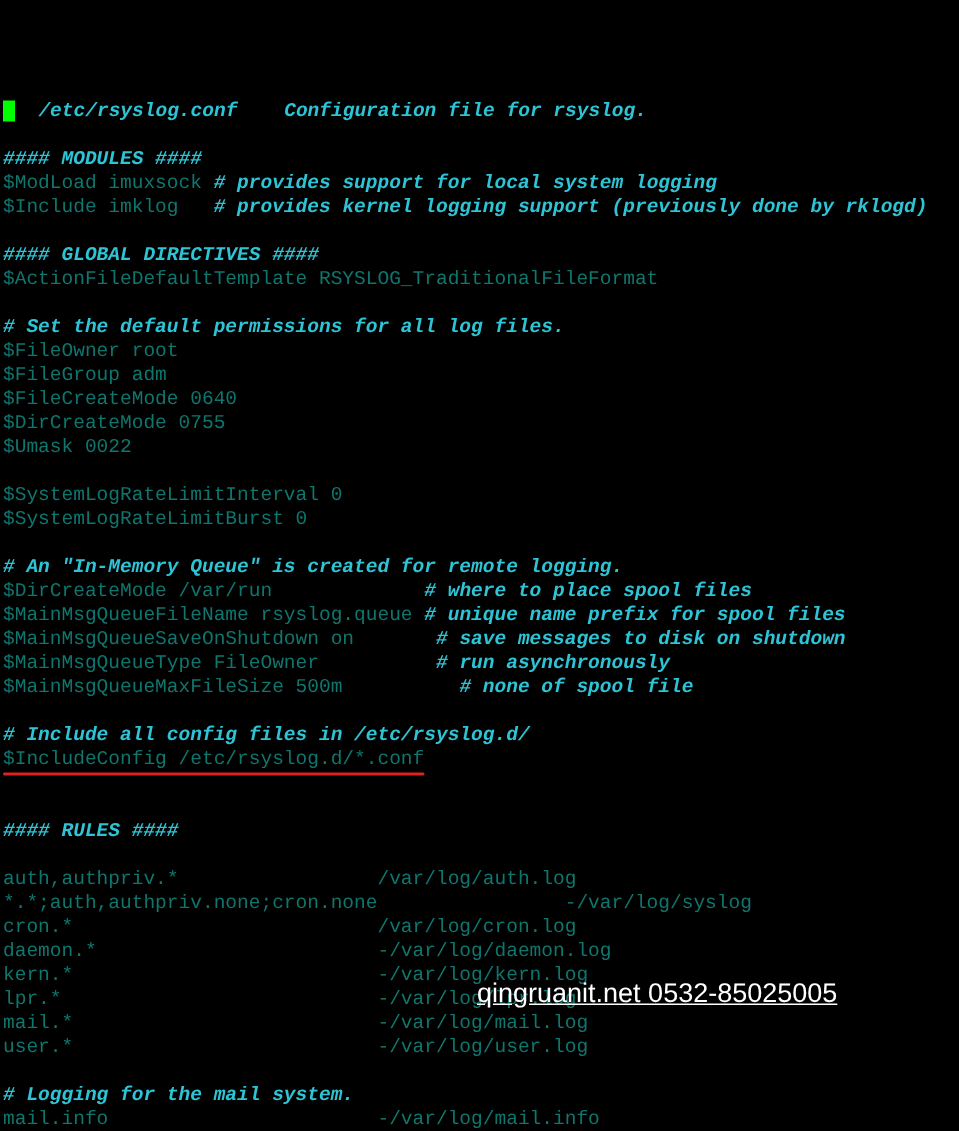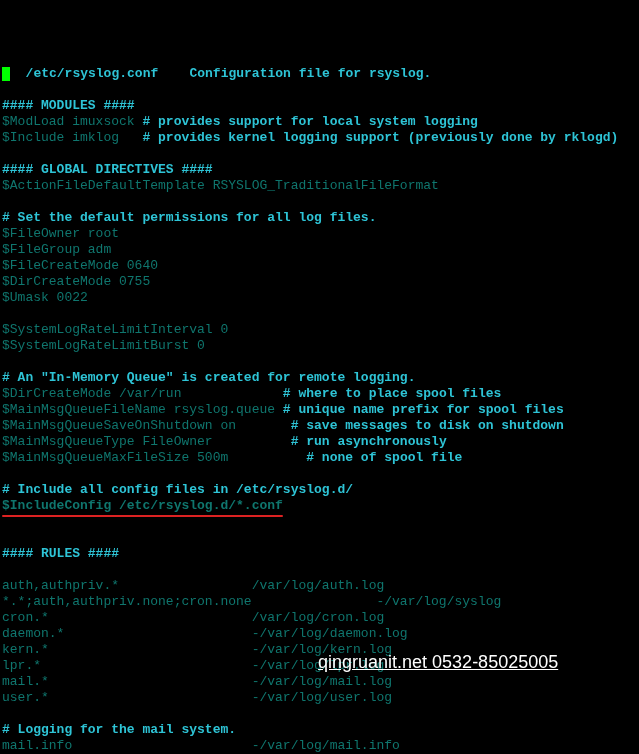--- a/index.html
+++ b/index.html
@@ -5,26 +5,25 @@
     body {
       background: #000;
       color: #ccc;
       font-family: 'Courier New', monospace;
       font-size: 13px;
       margin: 0;
       padding: 2px;
       line-height: 16px;
       white-space: pre;
     }
-    .cyan { color: #2ec4d6; font-weight: bold; }
+    .cyan { color: #2ec4d6; font-weight: bold; font-style: italic; }
     .white { color: #0f766e; }
     .underline-red {
       position: relative;
       display: inline-block;
-      font-weight: bold;
     }
     .underline-red::after {
       content: '';
       position: absolute;
       left: 0;
       right: 0;
       bottom: -3px;
       height: 2px;
       background: #d22;
       border-radius: 2px;

